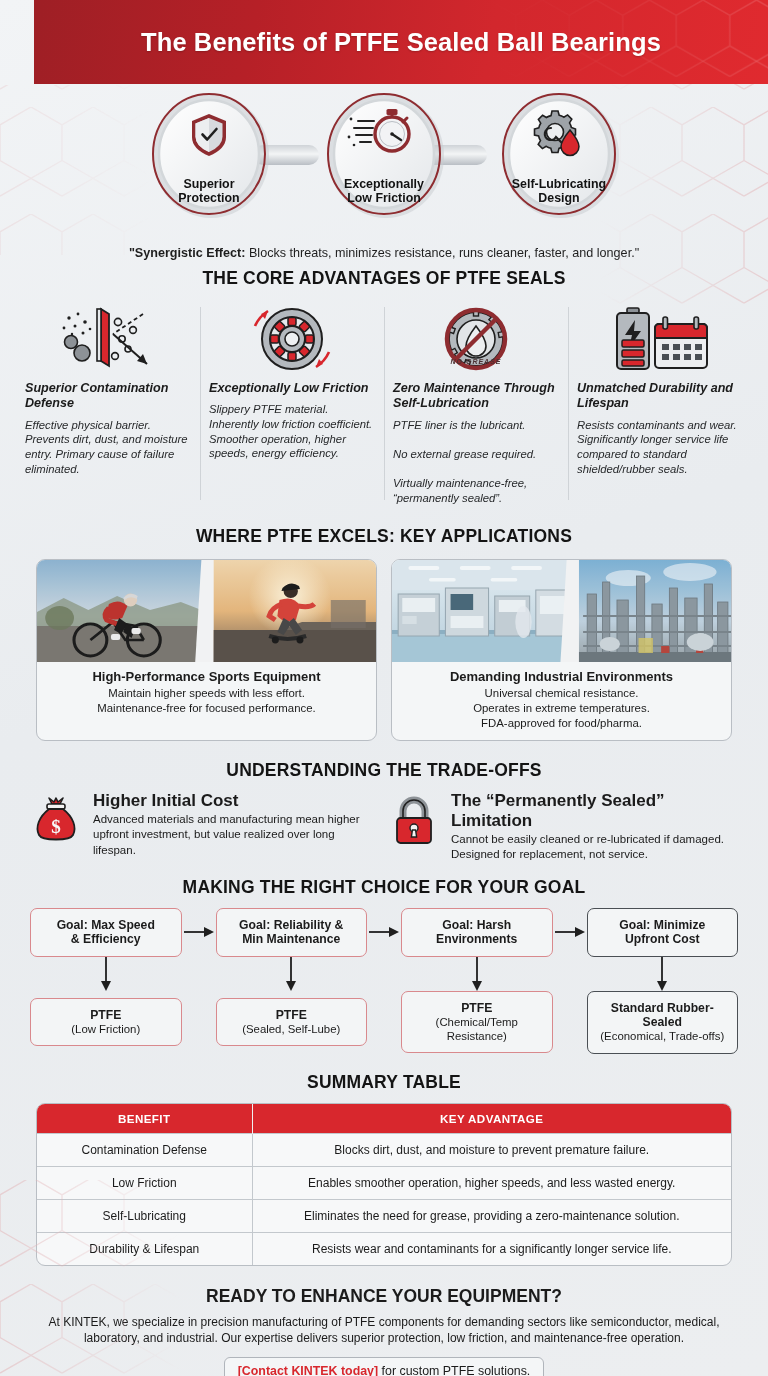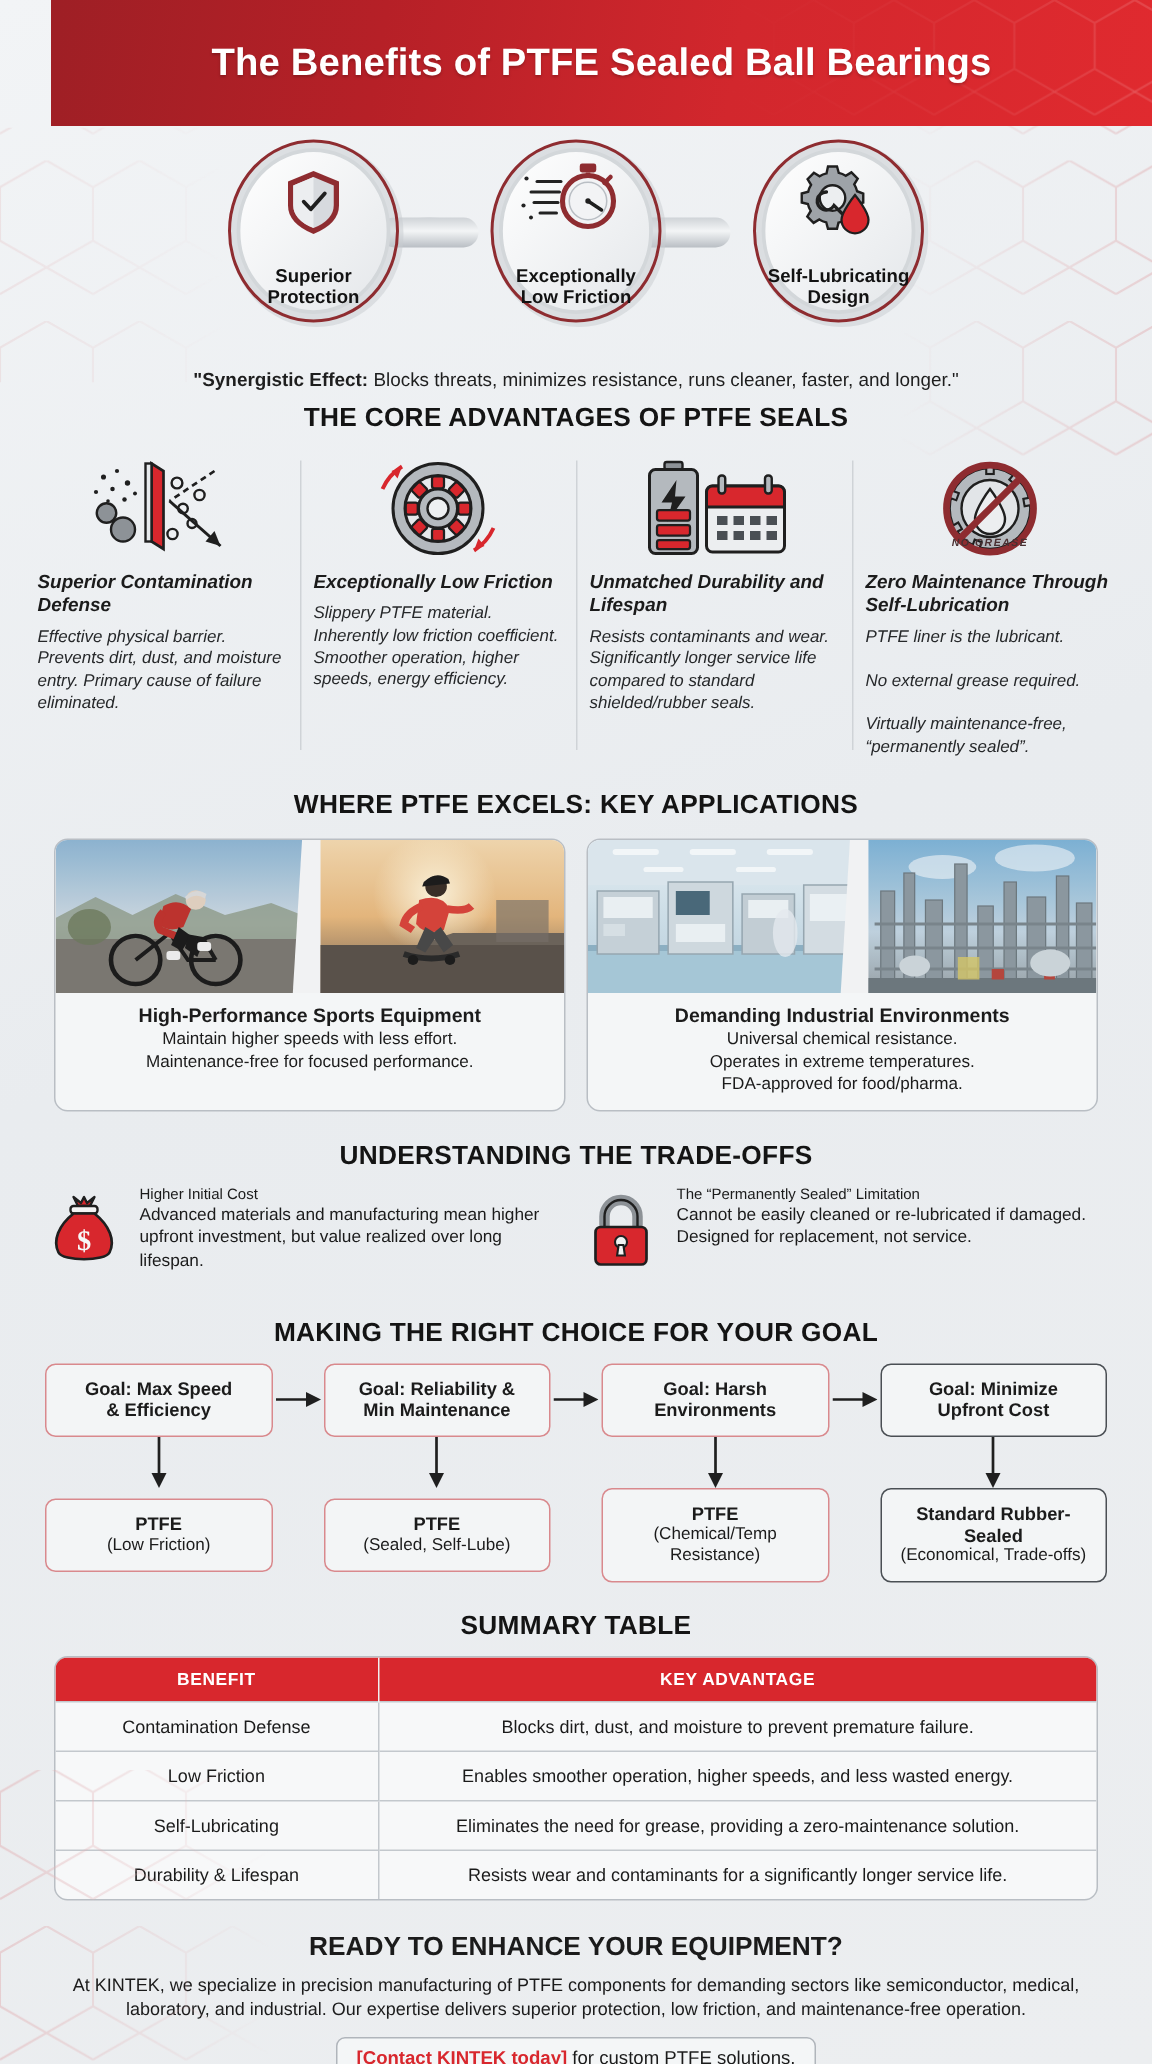--- a/index.html
+++ b/index.html
@@ -61,21 +61,21 @@
   .app-img { height:102px; position:relative; overflow:hidden; }
   .app-body { padding:7px 6px 9px 6px; text-align:center; }
   .app-h { font-weight:bold; font-size:13px; }
   .app-p { font-size:11.4px; line-height:1.33; margin-top:2px; }
 
   
   .trade { display:flex; gap:8px; margin:10px 30px 0 30px; }
   .trade-item { flex:1; display:flex; gap:11px; align-items:flex-start; }
   .trade-ic { width:52px; flex:0 0 52px; display:flex; justify-content:center;
       padding-top:4px; }
-  .trade-h { font-weight:normal; font-size:10px; }
+  .trade-h { font-weight:bold; font-size:17px; }
   .trade-p { font-size:11.5px; line-height:1.32; margin-top:1px; }
 
   
   .flow { margin:10px 30px 0 30px; }
   .flow-row { display:flex; align-items:center; }
   .fbox {
     flex:1; border:1.6px solid #d9898d; border-radius:7px; background:#f3f5f6;
     text-align:center; padding:9px 4px; line-height:1.2;
   }
   .fbox.dark { border-color:#4a4f54; }
@@ -330,20 +330,59 @@
           <path d="M88,48 A34,34 0 0 1 75,63" fill="none" stroke="#d8272d" stroke-width="2.6"></path>
           <polygon points="75,63 82,60 78,55" fill="#d8272d"></polygon>
         </svg>
       </div>
       <div class="core-h">Exceptionally Low Friction</div>
       <div class="core-p">Slippery PTFE material. Inherently low friction coefficient. Smoother operation, higher speeds, energy efficiency.</div>
     </div>
 
     <div class="core-col">
       <div class="core-icon">
+        <svg width="86" height="74" viewBox="0 0 86 74">
+          <g transform="translate(43,37)">
+            <circle r="27" fill="#b4b9be" stroke="#1f1f1f" stroke-width="1.8"></circle>
+            <circle r="19" fill="#e2e5e8" stroke="#1f1f1f" stroke-width="1.6"></circle>
+            <g stroke="#1f1f1f" stroke-width="1.4" fill="#b4b9be">
+              <rect x="-2.5" y="-29" width="5" height="6"></rect>
+              <g transform="rotate(40)">
+                  <rect x="-2.5" y="-29" width="5" height="6"></rect>
+                </g>
+              <g transform="rotate(80)">
+                  <rect x="-2.5" y="-29" width="5" height="6"></rect>
+                </g>
+              <g transform="rotate(200)">
+                  <rect x="-2.5" y="-29" width="5" height="6"></rect>
+                </g>
+              <g transform="rotate(240)">
+                  <rect x="-2.5" y="-29" width="5" height="6"></rect>
+                </g>
+              <g transform="rotate(290)">
+                  <rect x="-2.5" y="-29" width="5" height="6"></rect>
+                </g>
+            </g>
+            <path d="M0,-13 C0,-13 10,0 10,7 A10,10 0 0 1 -10,7 C-10,0 0,-13 0,-13 Z" fill="#eceef0" stroke="#1f1f1f" stroke-width="1.6"></path>
+            <circle r="29" fill="none" stroke="#8e2c30" stroke-width="4.5"></circle>
+            <line x1="-21" y1="21" x2="21" y2="-21" stroke="#8e2c30" stroke-width="4.5"></line>
+            <text x="0" y="25" text-anchor="middle" font-family="Liberation Sans, sans-serif" font-size="7" font-weight="bold" fill="#4a3032" letter-spacing="1">NO GREASE</text>
+          </g>
+        </svg>
+      </div>
+      <div class="core-h">Zero Maintenance Through Self-Lubrication</div>
+      <div class="core-p" style="white-space:pre-line">PTFE liner is the lubricant.
+
+No external grease required.
+
+Virtually maintenance-free, “permanently sealed”.</div>
+    </div>
+
+    <div class="core-col">
+      <div class="core-icon">
         <svg width="110" height="70" viewBox="0 0 110 70">
 
           <rect x="22" y="4" width="12" height="5" rx="1.5" fill="#8d9297" stroke="#1f1f1f" stroke-width="1.6"></rect>
           <rect x="12" y="9" width="32" height="56" rx="4" fill="#b4b9be" stroke="#1f1f1f" stroke-width="2"></rect>
           <polygon points="30,16 20,31 27,31 24,44 36,27 29,27" fill="#1f1f1f"></polygon>
           <rect x="17" y="36" width="22" height="7" rx="1.5" fill="#d8272d" stroke="#1f1f1f" stroke-width="1.5"></rect>
           <rect x="17" y="46" width="22" height="7" rx="1.5" fill="#d8272d" stroke="#1f1f1f" stroke-width="1.5"></rect>
           <rect x="17" y="56" width="22" height="6" rx="1.5" fill="#d8272d" stroke="#1f1f1f" stroke-width="1.5"></rect>
 
           <rect x="50" y="20" width="52" height="44" rx="4" fill="#eceef0" stroke="#1f1f1f" stroke-width="2"></rect>
@@ -357,59 +396,20 @@
               <rect x="90" y="40" width="7" height="6"></rect>
             <rect x="57" y="50" width="7" height="6"></rect>
               <rect x="68" y="50" width="7" height="6"></rect>
             <rect x="79" y="50" width="7" height="6"></rect>
               <rect x="90" y="50" width="7" height="6"></rect>
           </g>
         </svg>
       </div>
       <div class="core-h">Unmatched Durability and Lifespan</div>
       <div class="core-p">Resists contaminants and wear. Significantly longer service life compared to standard shielded/rubber seals.</div>
-    </div>
-
-    <div class="core-col">
-      <div class="core-icon">
-        <svg width="86" height="74" viewBox="0 0 86 74">
-          <g transform="translate(43,37)">
-            <circle r="27" fill="#b4b9be" stroke="#1f1f1f" stroke-width="1.8"></circle>
-            <circle r="19" fill="#e2e5e8" stroke="#1f1f1f" stroke-width="1.6"></circle>
-            <g stroke="#1f1f1f" stroke-width="1.4" fill="#b4b9be">
-              <rect x="-2.5" y="-29" width="5" height="6"></rect>
-              <g transform="rotate(40)">
-                  <rect x="-2.5" y="-29" width="5" height="6"></rect>
-                </g>
-              <g transform="rotate(80)">
-                  <rect x="-2.5" y="-29" width="5" height="6"></rect>
-                </g>
-              <g transform="rotate(200)">
-                  <rect x="-2.5" y="-29" width="5" height="6"></rect>
-                </g>
-              <g transform="rotate(240)">
-                  <rect x="-2.5" y="-29" width="5" height="6"></rect>
-                </g>
-              <g transform="rotate(290)">
-                  <rect x="-2.5" y="-29" width="5" height="6"></rect>
-                </g>
-            </g>
-            <path d="M0,-13 C0,-13 10,0 10,7 A10,10 0 0 1 -10,7 C-10,0 0,-13 0,-13 Z" fill="#eceef0" stroke="#1f1f1f" stroke-width="1.6"></path>
-            <circle r="29" fill="none" stroke="#8e2c30" stroke-width="4.5"></circle>
-            <line x1="-21" y1="21" x2="21" y2="-21" stroke="#8e2c30" stroke-width="4.5"></line>
-            <text x="0" y="25" text-anchor="middle" font-family="Liberation Sans, sans-serif" font-size="7" font-weight="bold" fill="#4a3032" letter-spacing="1">NO GREASE</text>
-          </g>
-        </svg>
-      </div>
-      <div class="core-h">Zero Maintenance Through Self-Lubrication</div>
-      <div class="core-p" style="white-space:pre-line">PTFE liner is the lubricant.
-
-No external grease required.
-
-Virtually maintenance-free, “permanently sealed”.</div>
     </div>
   </div>
 
   <div class="sec-title" style="margin-top:20px">WHERE PTFE EXCELS: KEY APPLICATIONS</div>
 
   <div class="apps">
     <div class="app-card">
       <div class="app-img">
         <svg viewBox="0 0 330 102" preserveAspectRatio="none" width="100%" height="102">
           <defs>
@@ -594,21 +594,21 @@
           <path d="M20.4,35 h3.2 l1,7 h-5.2 z" fill="#f2f2f2" stroke="#1f1f1f" stroke-width="1.4"></path>
         </svg>
       </div>
       <div>
         <div class="trade-h">The “Permanently Sealed” Limitation</div>
         <div class="trade-p">Cannot be easily cleaned or re-lubricated if damaged. Designed for replacement, not service.</div>
       </div>
     </div>
   </div>
 
-  <div class="sec-title" style="margin-top:29px">MAKING THE RIGHT CHOICE FOR YOUR GOAL</div>
+  <div class="sec-title" style="margin-top:14px">MAKING THE RIGHT CHOICE FOR YOUR GOAL</div>
 
   <div class="flow">
     <div class="flow-row">
       <div class="fbox">
         <div class="l1">Goal: Max Speed</div>
         <div class="l1">&amp; Efficiency</div>
       </div>
       <div class="arrow-h">
         <svg width="30" height="14" viewBox="0 0 30 14">
             <line x1="0" y1="7" x2="22" y2="7" stroke="#1f1f1f" stroke-width="1.8"></line>

